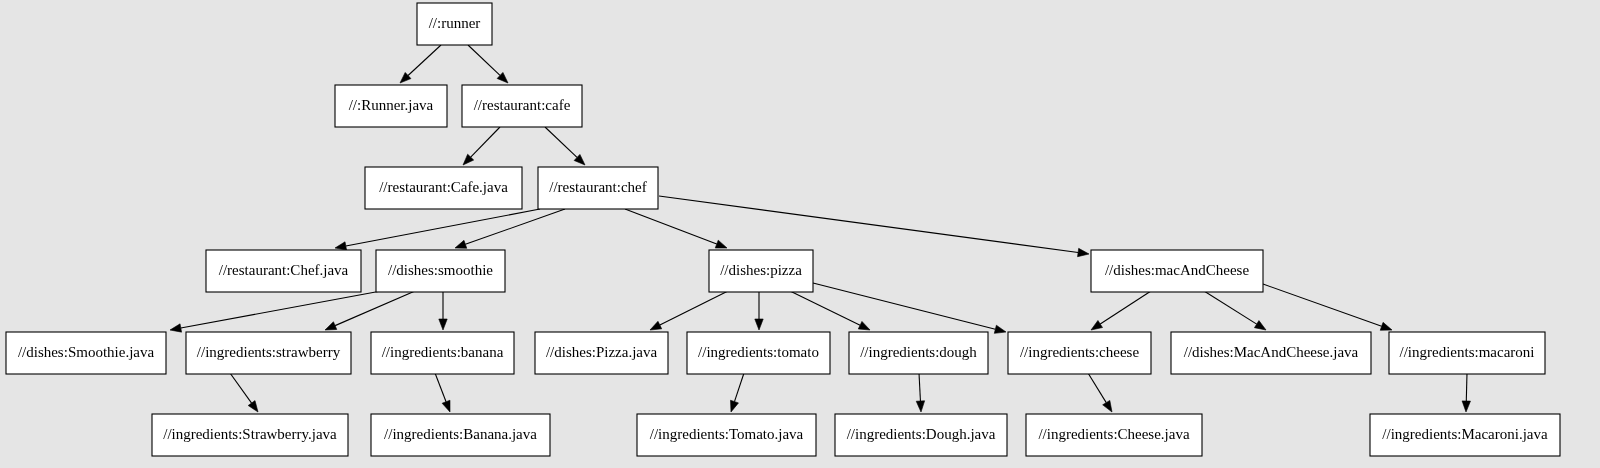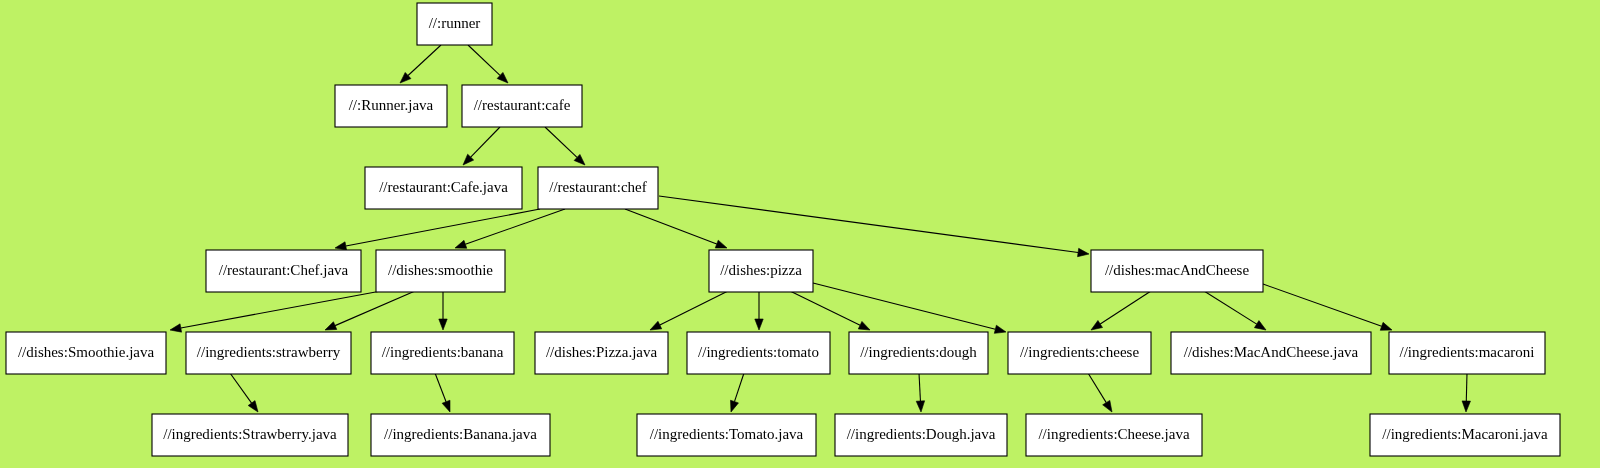--- a/index.html
+++ b/index.html
@@ -5,21 +5,21 @@
 <style>
   html, body {
     margin: 0;
     padding: 0;
     background: #ffffff;
   }
   #graph-root {
     position: relative;
     width: 1600px;
     height: 468px;
-    background: #bef264;
+    background: #e5e5e5;
     overflow: hidden;
     font-family: "Liberation Serif", "DejaVu Serif", serif;
   }
   svg#graph-canvas {
     position: absolute;
     top: 0;
     left: 0;
     width: 1600px;
     height: 468px;
     display: block;

